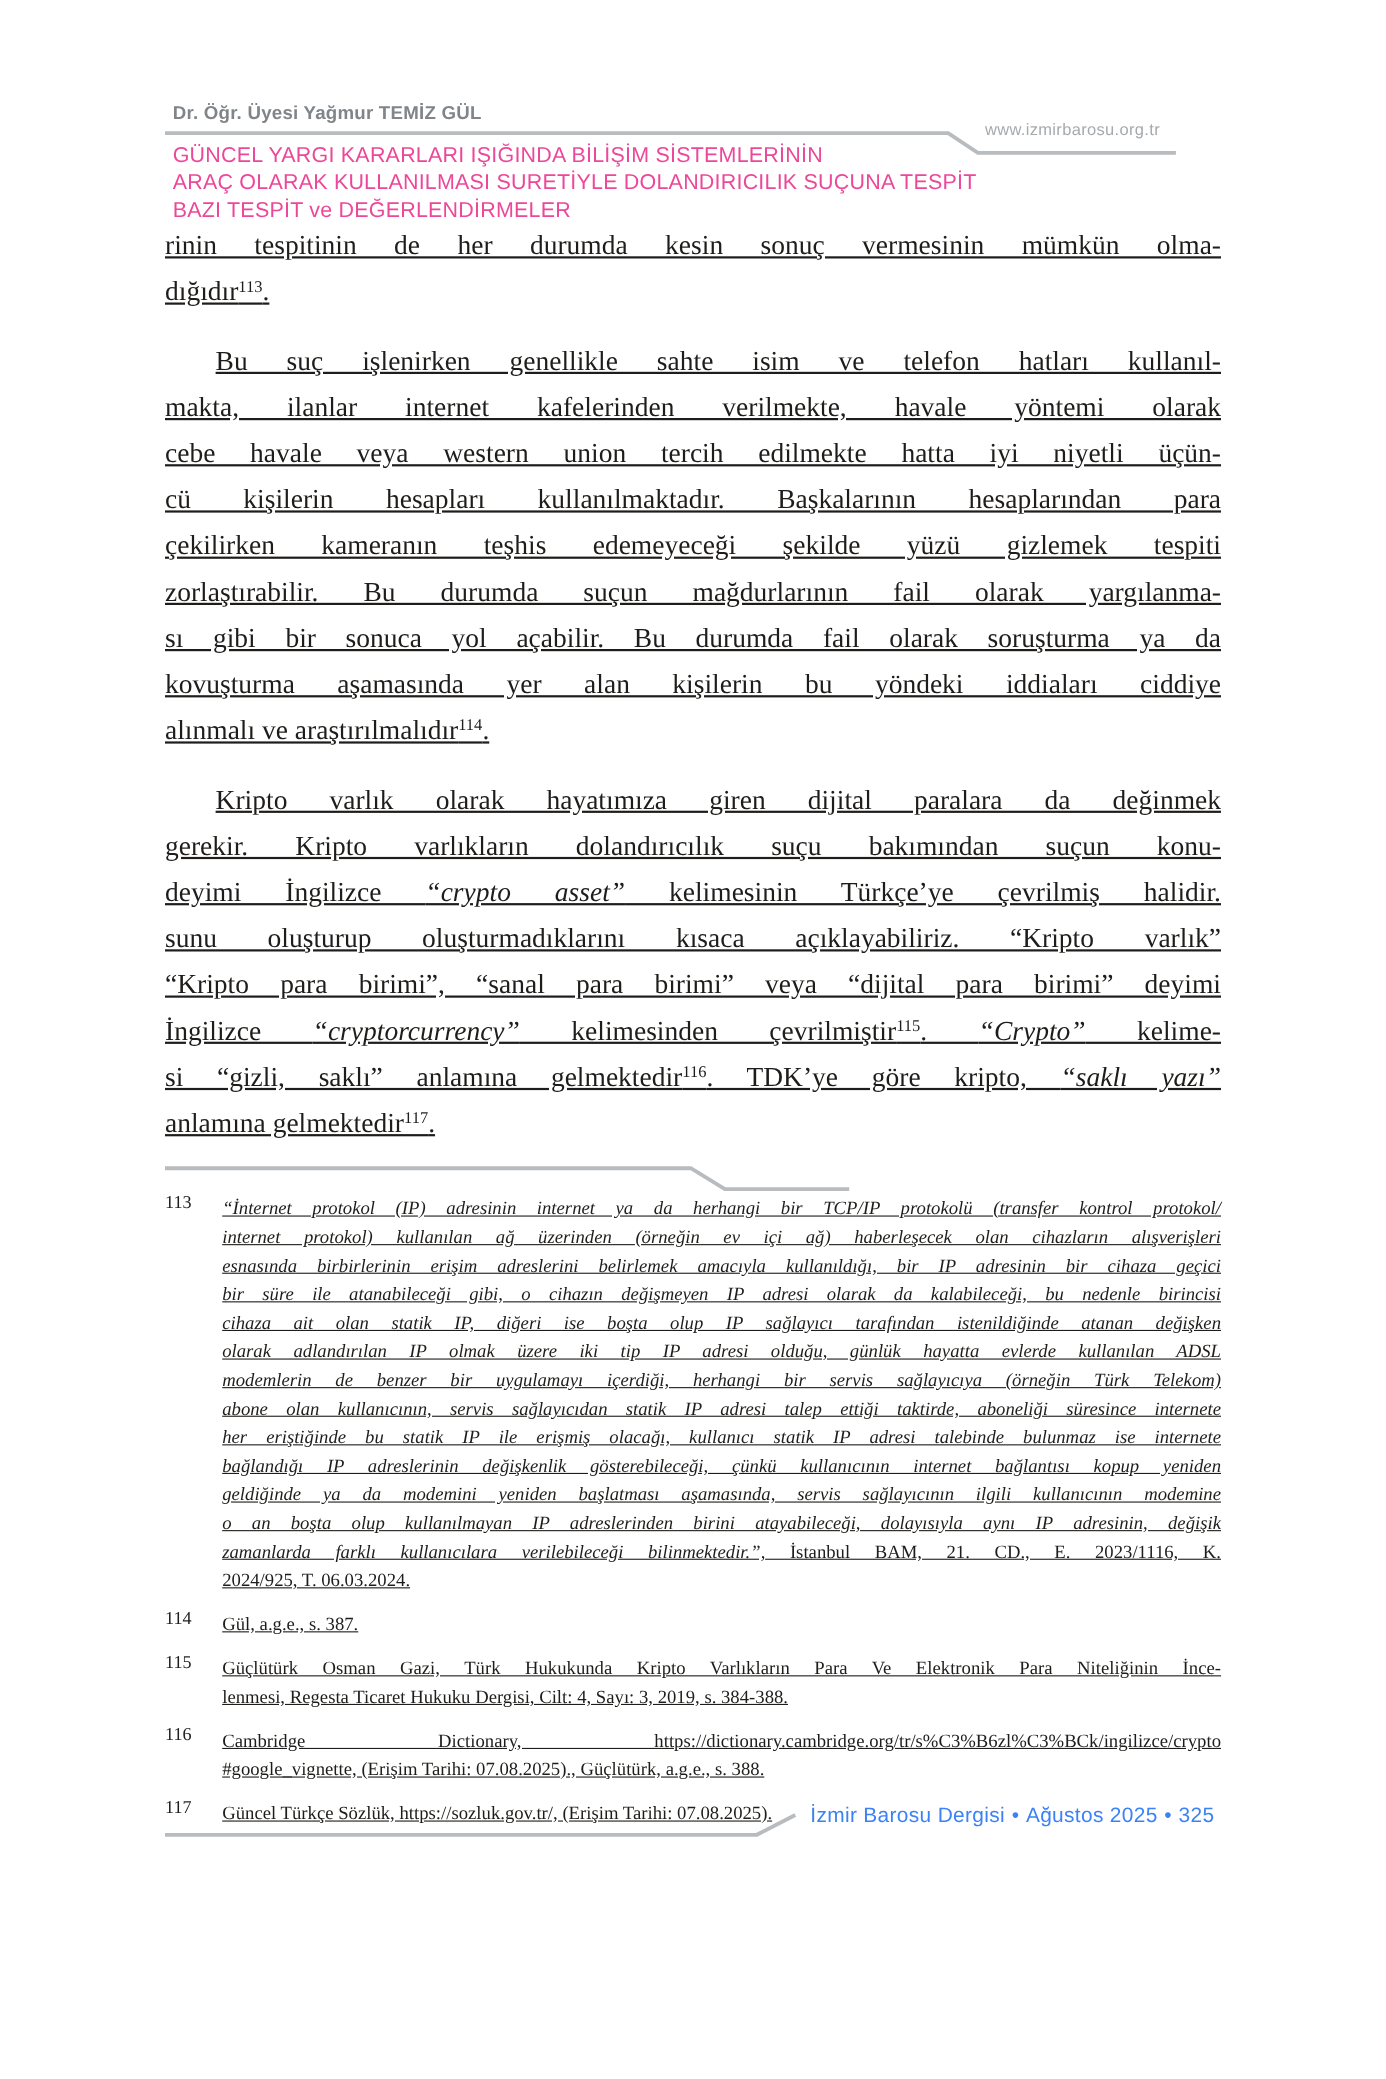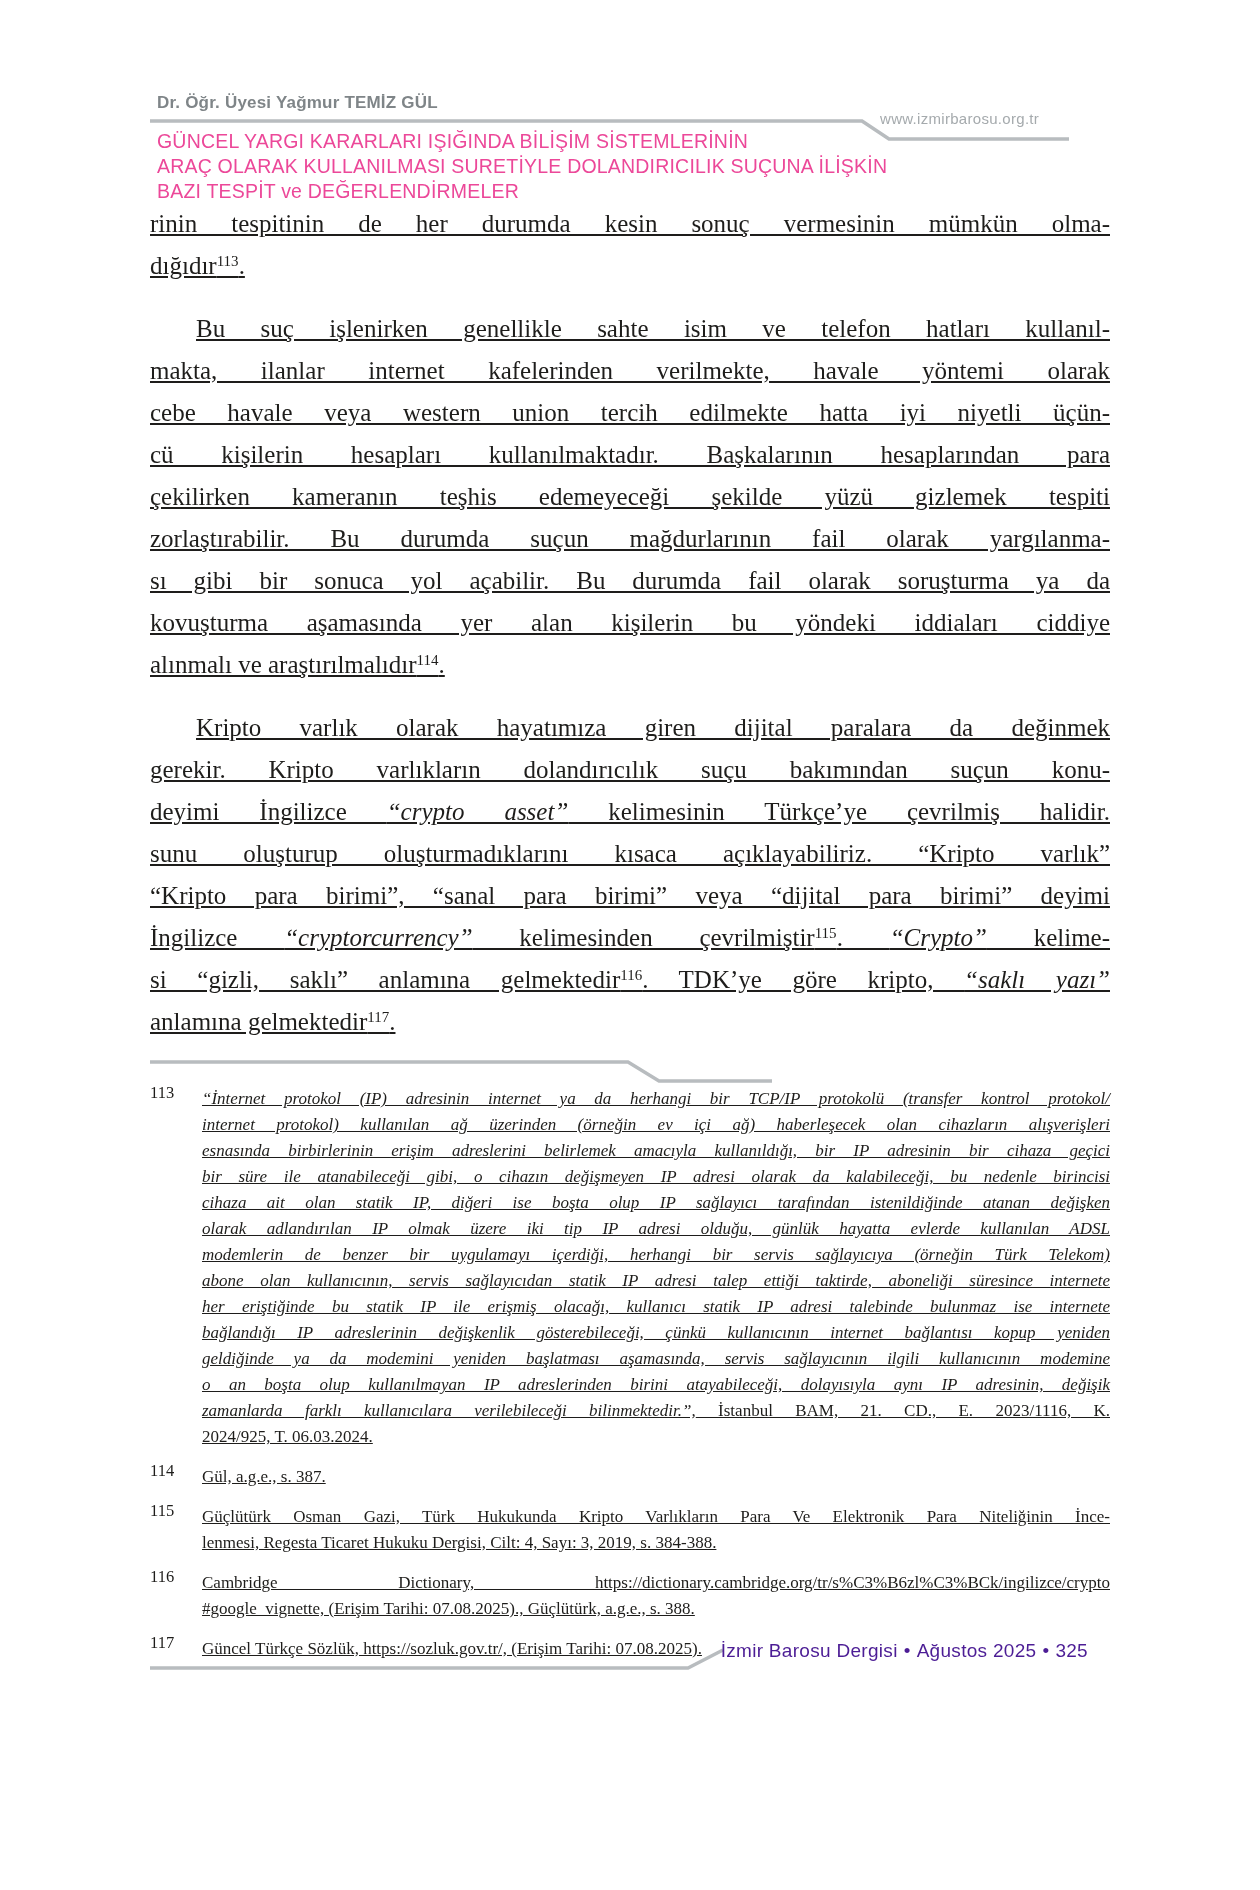--- a/index.html
+++ b/index.html
@@ -9,21 +9,21 @@
   }
   svg.decor { position:absolute; left:0; top:0; pointer-events:none; }
 
   
   .author {
     position:absolute; left:157px; top:93px;
     font-family:"Liberation Sans", sans-serif; font-weight:700;
     font-size:17px; line-height:20px; color:#7f8588; letter-spacing:0.2px;
   }
   .site {
-    position:absolute; left:880px; top:110px; width:190px; text-align:left;
+    position:absolute; left:880px; top:110px; width:190px; text-align:center;
     font-family:"Liberation Sans", sans-serif; font-size:15px; color:#a5aaad;
     letter-spacing:0.3px;
   }
   .title {
     position:absolute; left:157px; top:129px; width:960px;
     font-family:"Liberation Sans", sans-serif; font-size:19.5px;
     line-height:25px; color:#ec4899; letter-spacing:0.2px; font-weight:400;
   }
 
   
@@ -39,22 +39,22 @@
   
   .footnotes { position:absolute; left:150px; top:1086px; width:960px; }
   .footnote { position:relative; padding-left:52px; font-size:17px; line-height:26px; }
   .footnote + .footnote { margin-top:14px; }
   .fn-num { position:absolute; left:0; top:-6px; font-size:16.5px; font-style:normal; }
   .footnote .line { text-align:justify; text-align-last:justify;text-decoration:underline; }
   .footnote .line.last { text-align-last:left; }
 
   
   .footer-text {
-    position:absolute; left:678px; top:1640px; width:410px; text-align:right;
-    font-family:"Liberation Sans", sans-serif; font-size:19px; color:#4c1d95;
+    position:absolute; left:694px; top:1640px; width:410px; text-align:right;
+    font-family:"Liberation Sans", sans-serif; font-size:19px; color:#3b82f6;
     letter-spacing:0.3px;
   }
   .footer-text .sep { padding:0 6px; }
 </style>
 </head>
 <body>
 
 <div class="page">
 
   <svg class="decor" width="1260" height="1890" viewBox="0 0 1260 1890">
@@ -62,21 +62,21 @@
     <polyline points="150,1062 628,1062 659,1081 772,1081" fill="none" stroke="#b8bcbf" stroke-width="3.5"></polyline>
     <polyline points="150,1668 688,1668 723,1650" fill="none" stroke="#b8bcbf" stroke-width="3.5"></polyline>
   </svg>
 
   <div class="author">Dr. Öğr. Üyesi Yağmur TEMİZ GÜL</div>
 
   <div class="site">www.izmirbarosu.org.tr</div>
 
   <div class="title">
     <div>GÜNCEL YARGI KARARLARI IŞIĞINDA BİLİŞİM SİSTEMLERİNİN</div>
-    <div>ARAÇ OLARAK KULLANILMASI SURETİYLE DOLANDIRICILIK SUÇUNA İLİŞKİN</div>
+    <div>ARAÇ OLARAK KULLANILMASI SURETİYLE DOLANDIRICILIK SUÇUNA TESPİT</div>
     <div>BAZI TESPİT ve DEĞERLENDİRMELER</div>
   </div>
 
   <div class="content">
     <div class="para">
         <div class="line"><span>rinin tespitinin de her durumda kesin sonuç vermesinin mümkün olma-</span></div>
         <div class="line last"><span>dığıdır</span><span class="sup">113</span><span>.</span></div>
       </div>
     <div class="para indent">
         <div class="line"><span>Bu suç işlenirken genellikle sahte isim ve telefon hatları kullanıl-</span></div>

